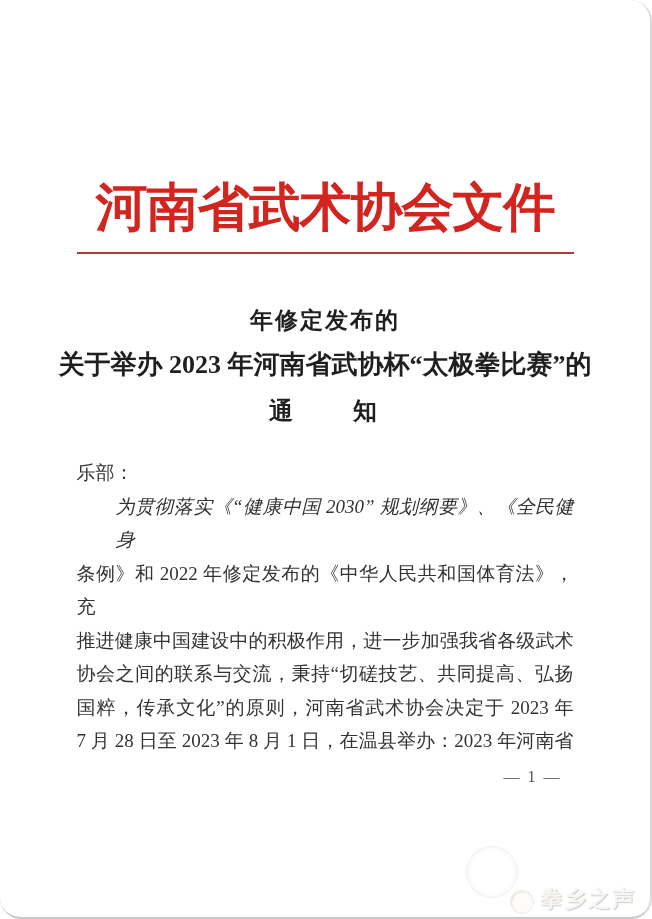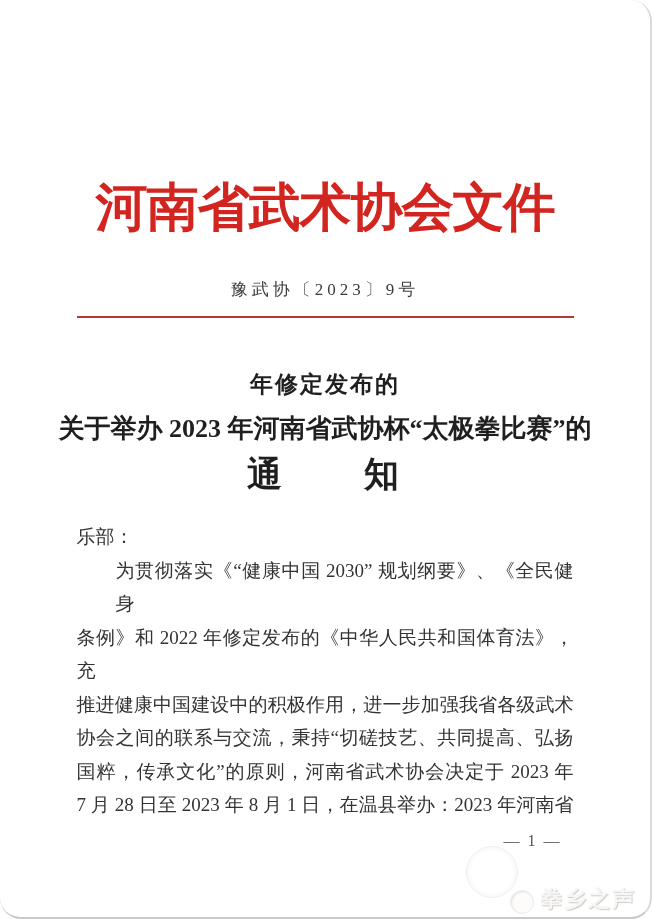--- a/index.html
+++ b/index.html
@@ -60,39 +60,40 @@
     letter-spacing: 2px;
   }
   .title-line2 {
     margin-top: 12px;
     font-size: 26px;
     line-height: 34px;
     white-space: nowrap;
   }
   .title-line3 {
     margin-top: 11px;
-    font-size: 35px;
+    font-size: 24px;
     line-height: 36px;
     letter-spacing: 4px;
   }
   .body-text {
     margin-top: 27px;
     font-size: 19px;
     line-height: 33.5px;
     color: #333333;
   }
   .body-line {
     text-align: left;
   }
   .body-line.justify {
     text-align: justify;
     text-align-last: justify;
   }
   .body-line.indent {
     padding-left: 39px;
+    font-style: italic;
   }
   .page-number {
     margin-top: 2px;
     text-align: right;
     padding-right: 12px;
     font-size: 16px;
     letter-spacing: 2px;
     color: #555555;
   }
   
@@ -132,21 +133,20 @@
     white-space: nowrap;
   }
 </style>
 </head>
 <body>
 
 <div class="page">
 
   <div class="masthead">河南省武术协会文件</div>
 
-  <div class="doc-number">豫武协〔2023〕9号</div>
 
   <hr class="red-rule">
 
   <div class="title-block">
     <div class="title-line1">年修定发布的</div>
     <div class="title-line2">关于举办 2023 年河南省武协杯“太极拳比赛”的</div>
     <div class="title-line3">通　　知</div>
   </div>
 
   <div class="content body-text">

